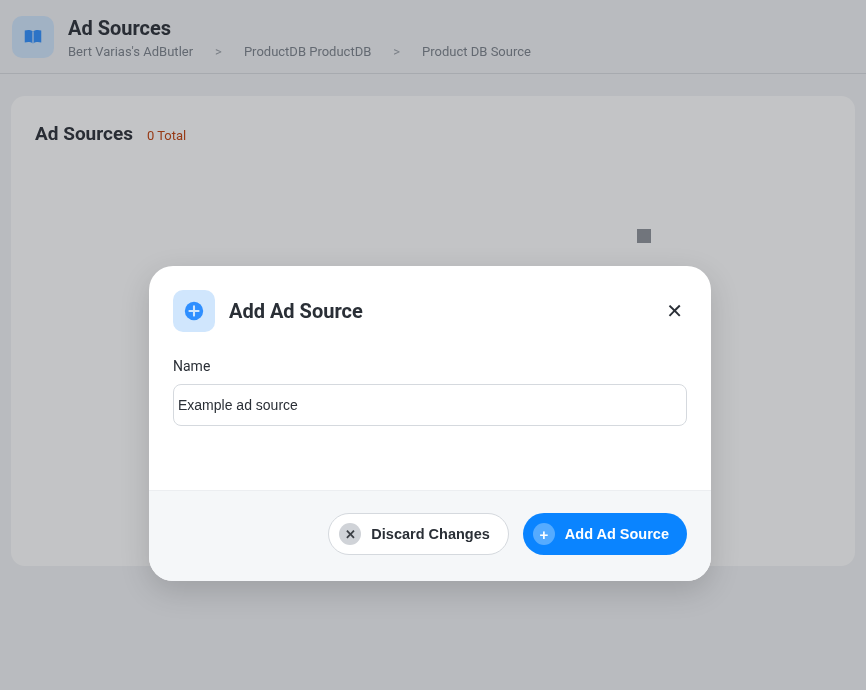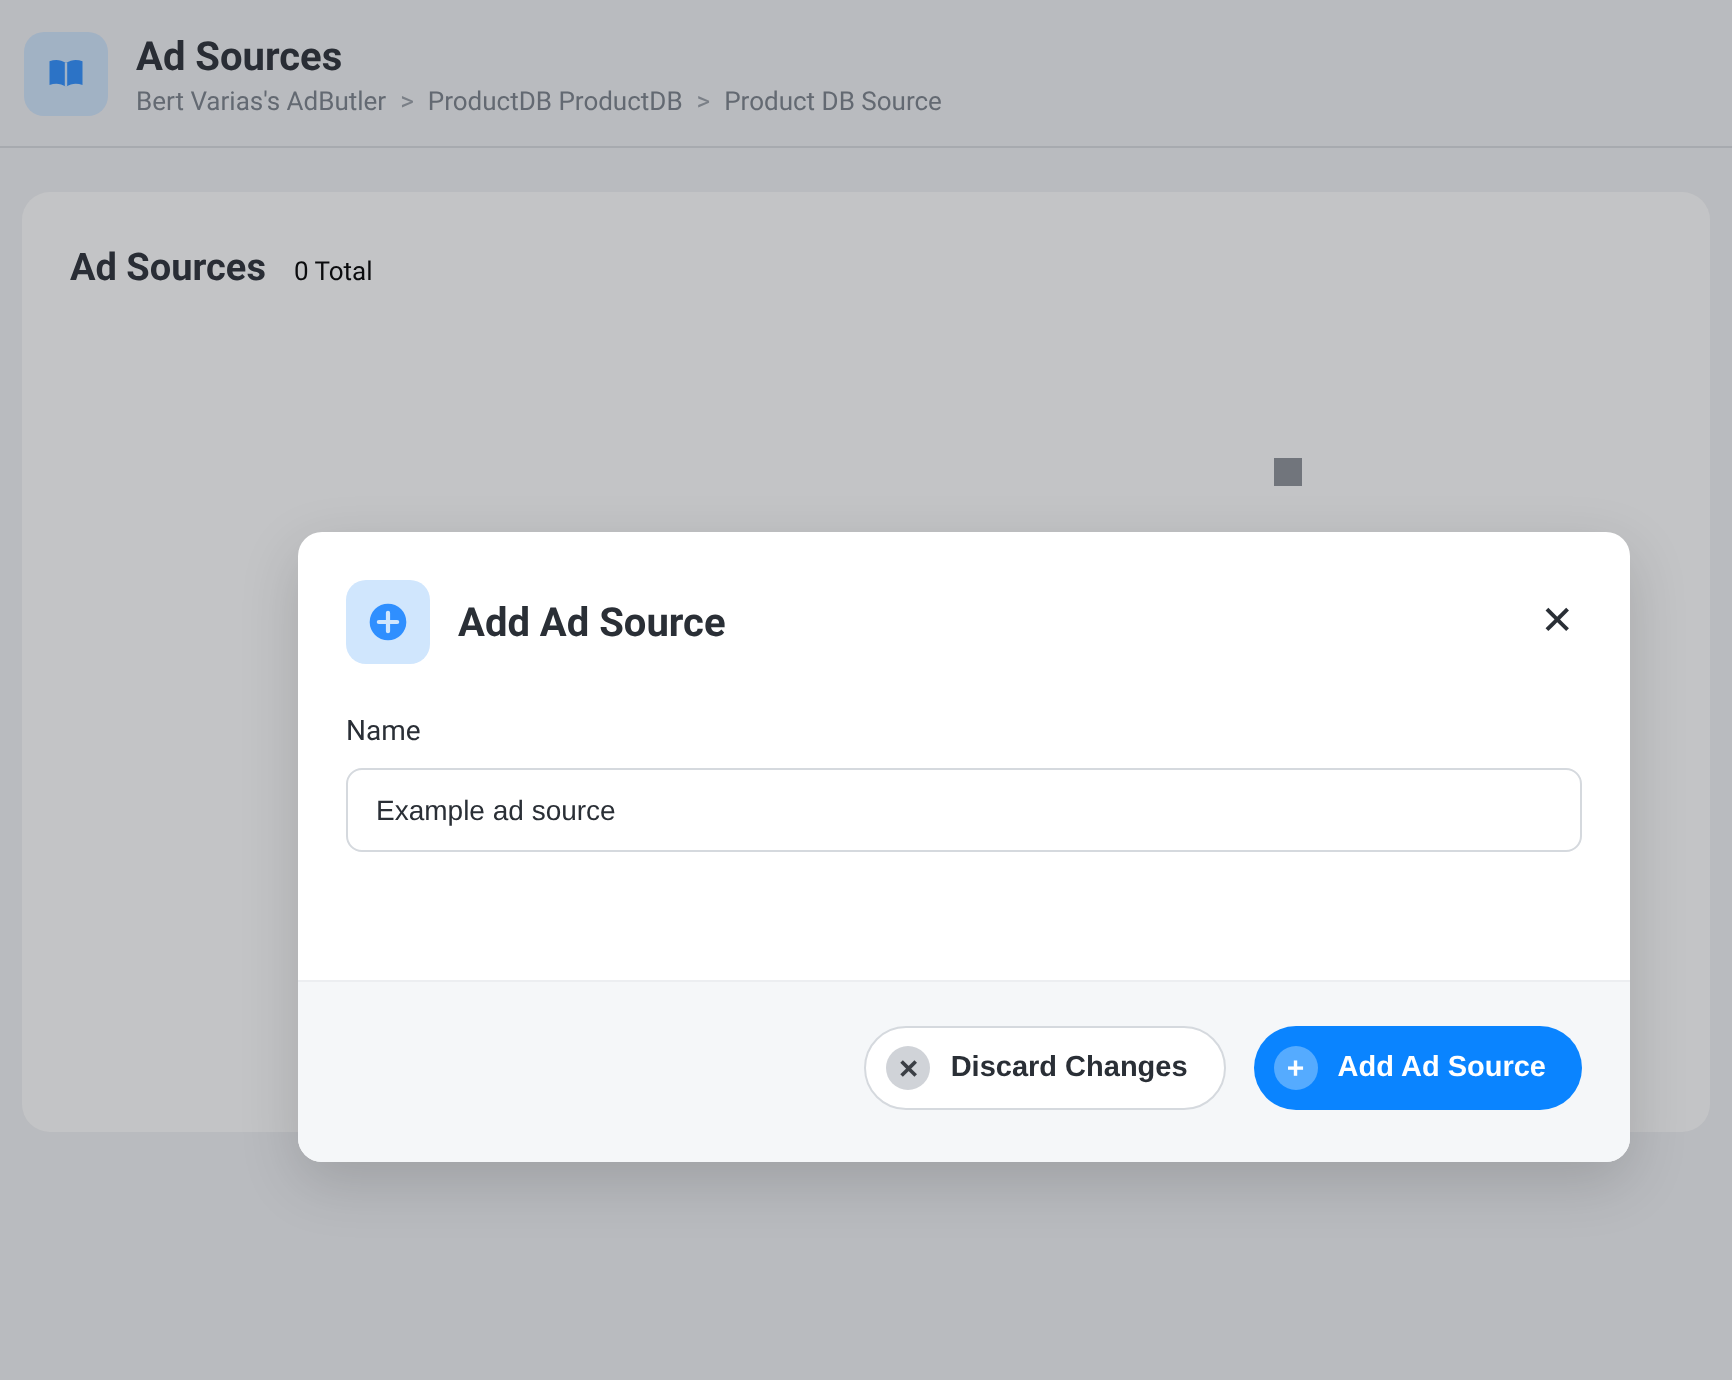--- a/index.html
+++ b/index.html
@@ -25,55 +25,55 @@
     height: 42px;
     border-radius: 10px;
     background: #d0e6fd;
     display: flex;
     align-items: center;
     justify-content: center;
     flex-shrink: 0;
   }
   .title-block { display: flex; flex-direction: column; gap: 4px; }
   .page-title { font-size: 20px; font-weight: 700; color: #2a2f36; }
-  .breadcrumb { font-size: 13px; color: #7b828b; display: flex; align-items: center; gap: 7px; }
+  .breadcrumb { font-size: 13px; color: #7b828b; display: flex; align-items: center; gap: 22px; }
   .breadcrumb .sep { color: #9aa0a8; }
   
   .panel {
     margin: 22px 11px 0 11px;
     background: #fff;
     border-radius: 14px;
     padding: 26px 24px;
     height: 470px;
     position: relative;
   }
   .panel-head { display: flex; align-items: baseline; gap: 14px; }
   .panel-title { font-size: 19px; font-weight: 700; color: #2a2f36; }
-  .panel-subtitle { font-size: 13px; color: #000000; }
+  .panel-subtitle { font-size: 13px; color: #c2410c; }
   .gray-square {
     position: absolute;
     width: 14px; height: 14px;
     background: #8e9299;
     top: 133px;
     left: 626px;
   }
   
   .overlay {
     position: absolute;
     inset: 0;
     background: rgba(40,44,50,0.28);
   }
   
   .modal {
     position: absolute;
     left: 149px;
     top: 266px;
-    width: 666px;
-    background: #fff;
-    border-radius: 12px;
+    width: 562px;
+    background: #fff;
+    border-radius: 24px;
     box-shadow: 0 10px 30px rgba(0,0,0,0.15);
     overflow: hidden;
   }
   .modal-body { padding: 24px 24px 36px 24px; }
   .modal-head { display: flex; align-items: center; justify-content: space-between; margin-bottom: 26px; }
   .modal-head-left { display: flex; align-items: center; gap: 14px; }
   .modal-icon {
     width: 42px; height: 42px; border-radius: 10px;
     background: #d0e6fd; display: flex; align-items: center; justify-content: center;
   }
@@ -87,21 +87,21 @@
   .help-badge {
     width: 17px; height: 17px; border-radius: 50%;
     background: #c3c7cc; color: #fff; font-size: 11px; font-weight: 700;
     display: inline-flex; align-items: center; justify-content: center;
   }
   .text-input {
     width: 100%;
     height: 42px;
     border: 1px solid #d5d9de;
     border-radius: 8px;
-    padding: 0 14px;
+    padding: 0 4px;
     font-size: 14px;
     color: #2a2f36;
     outline: none;
     background: #fff;
   }
   .modal-footer {
     background: #f5f7f9;
     padding: 22px 24px 26px 24px;
     display: flex;
     justify-content: flex-end;

